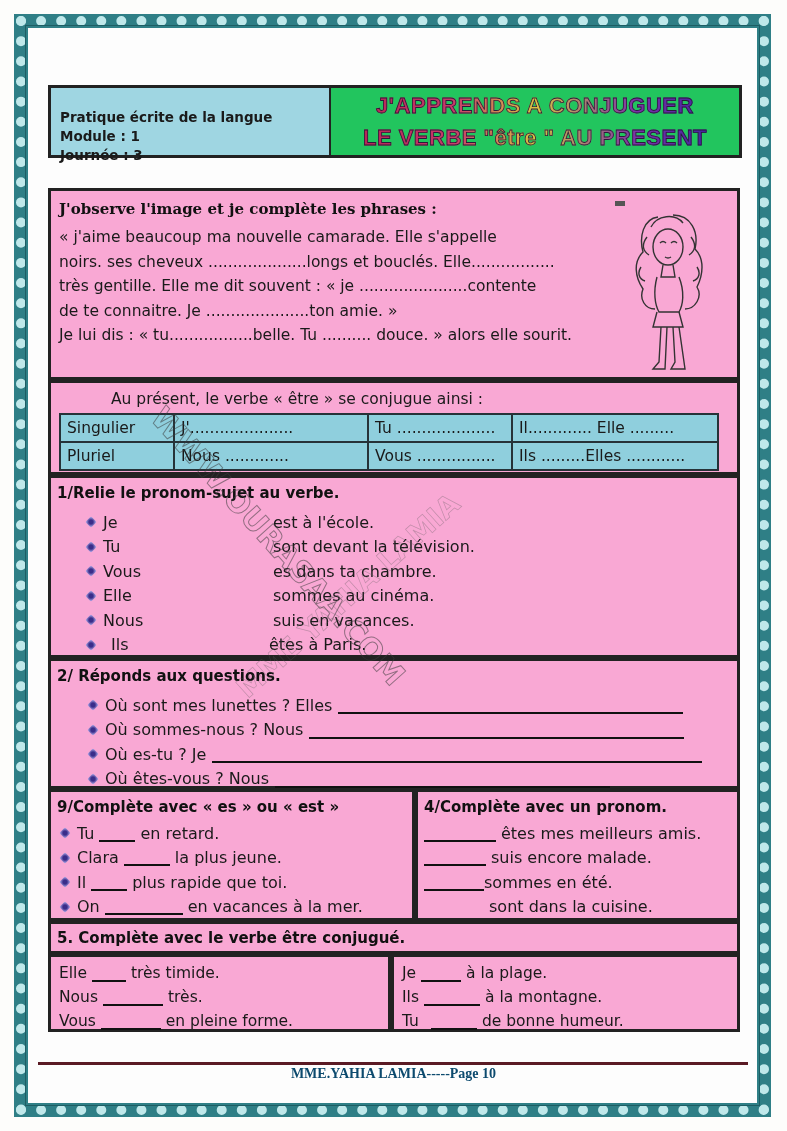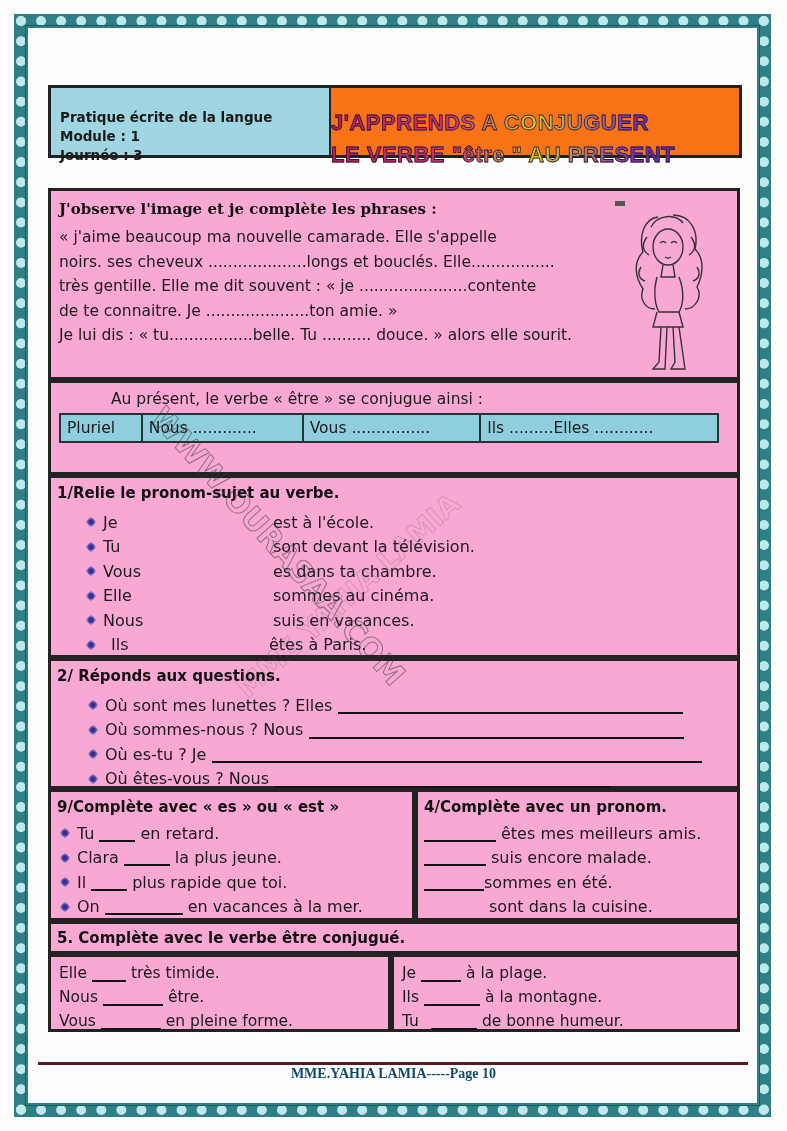--- a/index.html
+++ b/index.html
@@ -24,21 +24,21 @@
   .header {
     position: absolute; left: 48px; top: 85px; width: 694px; height: 73px;
     border: 3px solid #222; display: flex; box-sizing: border-box;
   }
   .hdr-left {
     width: 280px; background: #9fd6e2; border-right: 2px solid #222;
     padding: 20px 0 0 9px; box-sizing: border-box;
     font-family: "DejaVu Sans", sans-serif; font-weight: bold; font-size: 13.5px; line-height: 19px; color: #1a1a1a;
   }
   .hdr-right {
-    flex: 1; background: #f97316; text-align: left; padding-top: 19px;
+    flex: 1; background: #22c55e; text-align: center; padding-top: 2px;
     font-family: "Liberation Sans", sans-serif; font-weight: 900; font-size: 22px; line-height: 32px;
     letter-spacing: 0.5px;
   }
   .title-line {
     display: block;
     background: linear-gradient(90deg, #b21e4f 0%, #c83a6a 30%, #d9c640 50%, #7a2fa8 75%, #2c1f9a 100%);
     -webkit-background-clip: text; background-clip: text; color: transparent;
     -webkit-text-stroke: 0.8px #2a1a3a;
   }
   .box {
@@ -134,20 +134,26 @@
     <path d="M48 130 L46 165 L40 172 L52 172 L54 130"></path>
     <path d="M60 130 L62 165 L58 172 L72 172 L66 130"></path>
     <path d="M34 40 c-6 8 -4 14 2 18 M78 40 c6 8 4 14 -2 18 M28 70 c-4 6 -2 12 4 14 M84 70 c4 6 2 12 -4 14"></path>
   </svg>
 </div>
 
 <div class="box b2">
   <div class="intro">Au présent,  le verbe « être » se conjugue ainsi :</div>
   <table class="conj">
     <tbody>
+        <tr>
+      <td style="width:100px">Singulier</td>
+      <td style="width:180px">J'.....................</td>
+      <td style="width:130px">Tu ....................</td>
+      <td>Il.............   Elle .........</td>
+    </tr>
     <tr>
       <td>Pluriel</td>
       <td>Nous .............</td>
       <td>Vous ................</td>
       <td>Ils .........Elles ............</td>
     </tr>
   </tbody>
     </table>
 </div>
 
@@ -271,21 +277,21 @@
 <div class="box b7l">
   <div class="b7list">
     <div class="row">
         <span>Elle</span>
         <span class="blank" style="width:34px"></span>
         <span>très timide.</span>
       </div>
     <div class="row">
         <span>Nous</span>
         <span class="blank" style="width:60px"></span>
-        <span>être.</span>
+        <span>très.</span>
       </div>
     <div class="row">
         <span>Vous</span>
         <span class="blank" style="width:60px"></span>
         <span>en pleine forme.</span>
       </div>
   </div>
 </div>
 <div class="box b7r">
   <div class="b7list">

